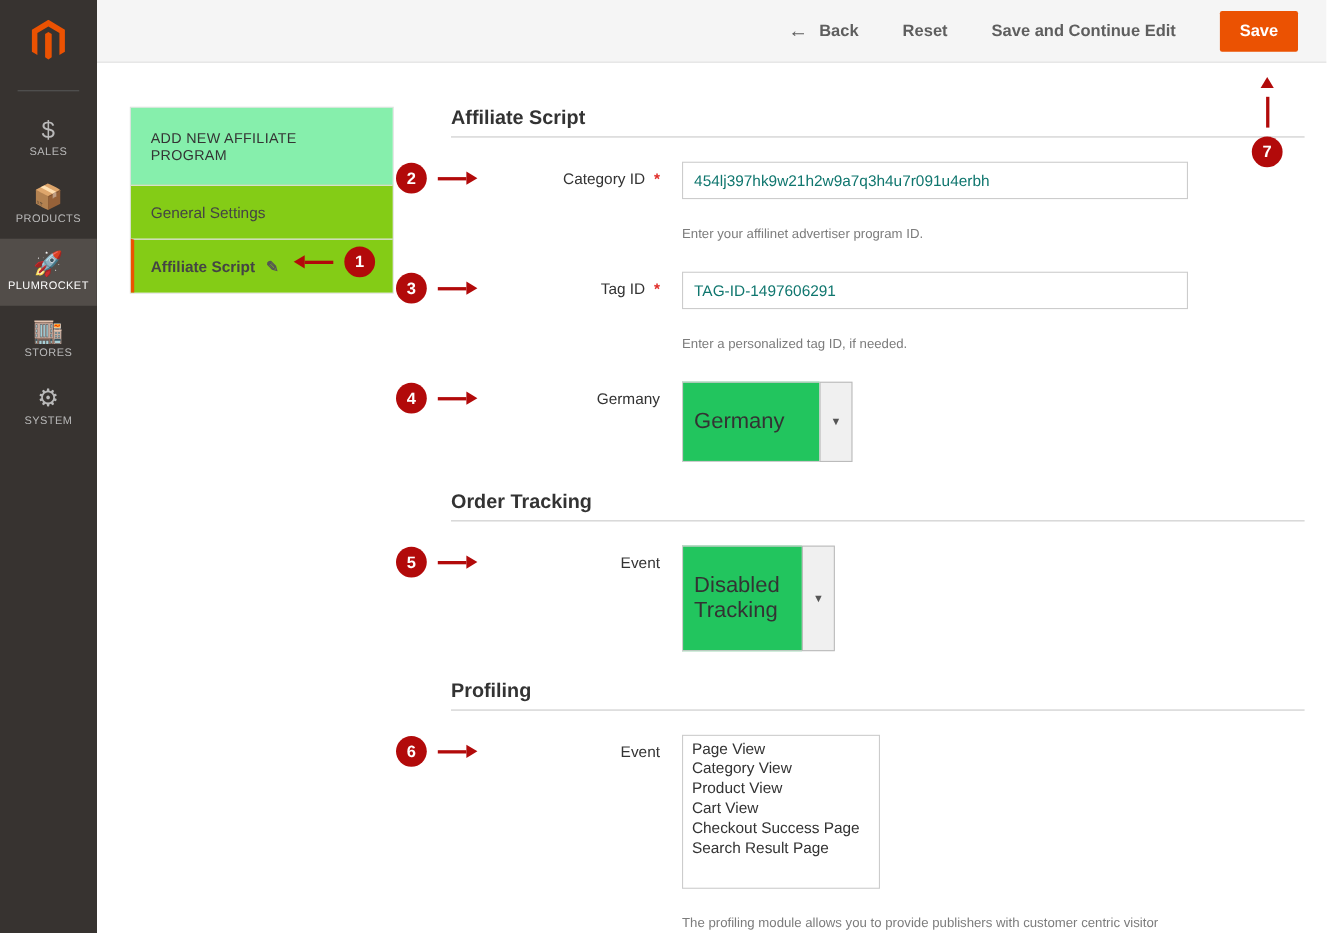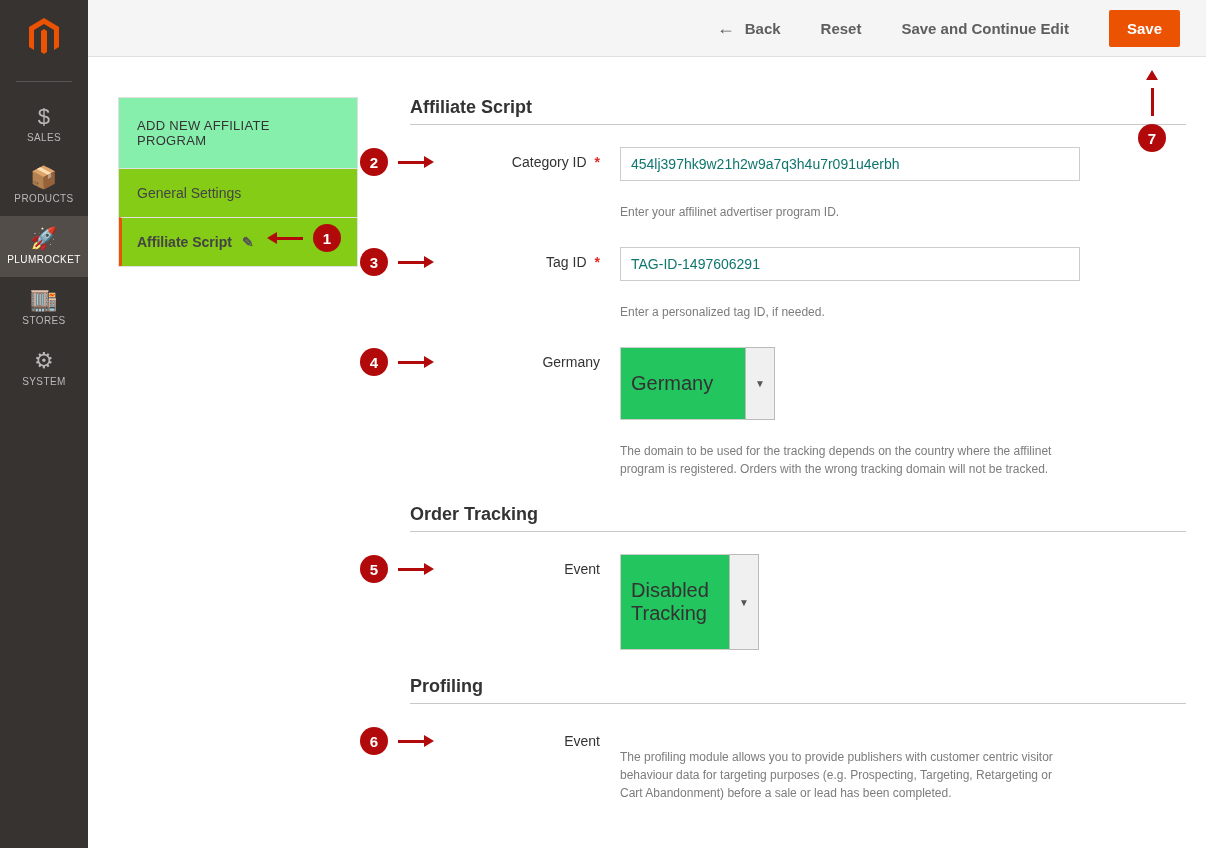--- a/index.html
+++ b/index.html
@@ -200,21 +200,20 @@
               <span class="head"></span>
             </span>
         </span>
         <span>Germany</span>
       </div>
       <div class="field-cell">
         <div class="sel-wrap">
           <div class="sel-text">Germany</div>
           <div class="sel-btn">▼</div>
         </div>
-        <div class="help" style="max-width:440px">The domain to be used for the tracking depends on the country where the affilinet program is registered. Orders with the wrong tracking domain will not be tracked.</div>
       </div>
     </div>
 
     <h2 class="m-section-title">Order Tracking</h2>
     <hr class="m-section-rule">
 
     <div class="m-row form-badge-row">
       <div class="lbl-cell">
         <span class="badge-wrap">
           <span class="badge">5</span>
@@ -241,18 +240,26 @@
         <span class="badge-wrap">
           <span class="badge">6</span>
           <span class="arrow-r">
               <span class="shaft"></span>
               <span class="head"></span>
             </span>
         </span>
         <span>Event</span>
       </div>
       <div class="field-cell">
+        <div class="listbox" id="profiling-listbox">
+            <div>Page View</div>
+            <div>Category View</div>
+            <div>Product View</div>
+            <div>Cart View</div>
+            <div>Checkout Success Page</div>
+            <div>Search Result Page</div>
+          </div>
         <div class="help" style="max-width:440px">The profiling module allows you to provide publishers with customer centric visitor behaviour data for targeting purposes (e.g. Prospecting, Targeting, Retargeting or Cart Abandonment) before a sale or lead has been completed.</div>
       </div>
     </div>
 
   </section>
 </div>
 
 </body></html>

